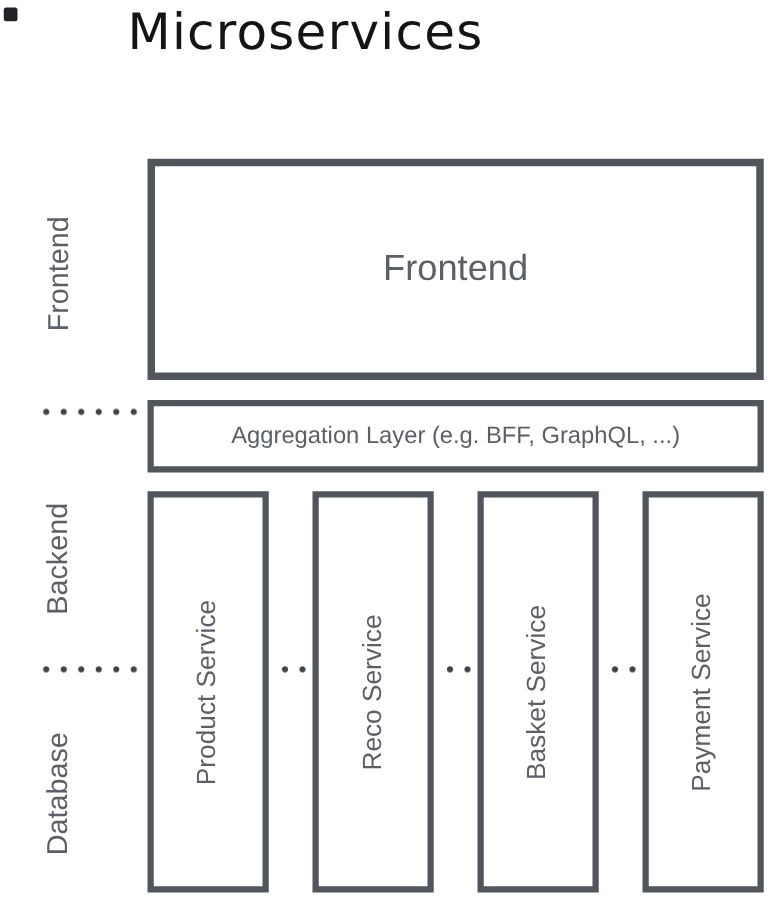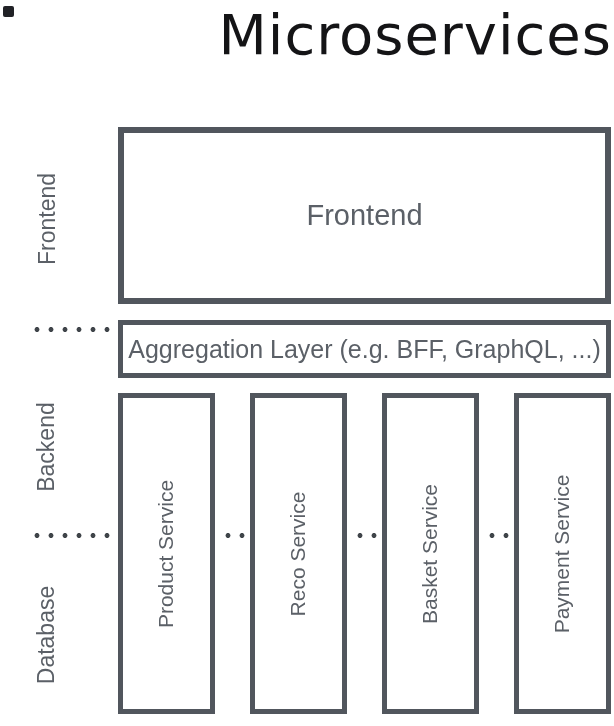--- a/index.html
+++ b/index.html
@@ -14,24 +14,24 @@
     width:614px;height:726px;
     background:#ffffff;
     overflow:hidden;
     font-family:"Liberation Sans","DejaVu Sans",sans-serif;
   }
   .corner-mark{
     position:absolute;left:3px;top:6px;width:11px;height:11px;
     background:#212226;border-radius:2px;
   }
   .title{
-    position:absolute;left:118px;top:4px;width:494px;
-    text-align:right;
+    position:absolute;left:102px;top:4px;width:494px;
+    text-align:left;
     font-family:cursive,"DejaVu Sans",sans-serif;
-    font-size:56px;font-weight:400;line-height:1.1;
+    font-size:40px;font-weight:400;line-height:1.1;
     color:var(--title);
     letter-spacing:1px;
     white-space:nowrap;
   }
   .row-label{
     position:absolute;
     transform:translate(-50%,-50%) rotate(-90deg);
     transform-origin:center center;
     white-space:nowrap;
     font-size:23px;color:var(--text);
@@ -47,21 +47,21 @@
     left:118px;top:127px;width:493px;height:177px;
   }
   .frontend-box .box-text{
     font-size:29px;color:var(--text);text-align:center;line-height:1.4;
   }
   .aggregation-box{
     left:118px;top:320px;width:493px;height:58px;
     border-width:5px;
   }
   .aggregation-box .box-text{
-    font-size:25px;color:var(--text);text-align:center;white-space:nowrap;
+    font-size:19px;color:var(--text);text-align:center;white-space:nowrap;
   }
   .service-box{
     top:393px;height:321px;width:97px;
     border-width:5px;
   }
   .service-box .box-text{
     transform:rotate(-90deg);
     white-space:nowrap;
     font-size:21px;color:var(--text);
   }

